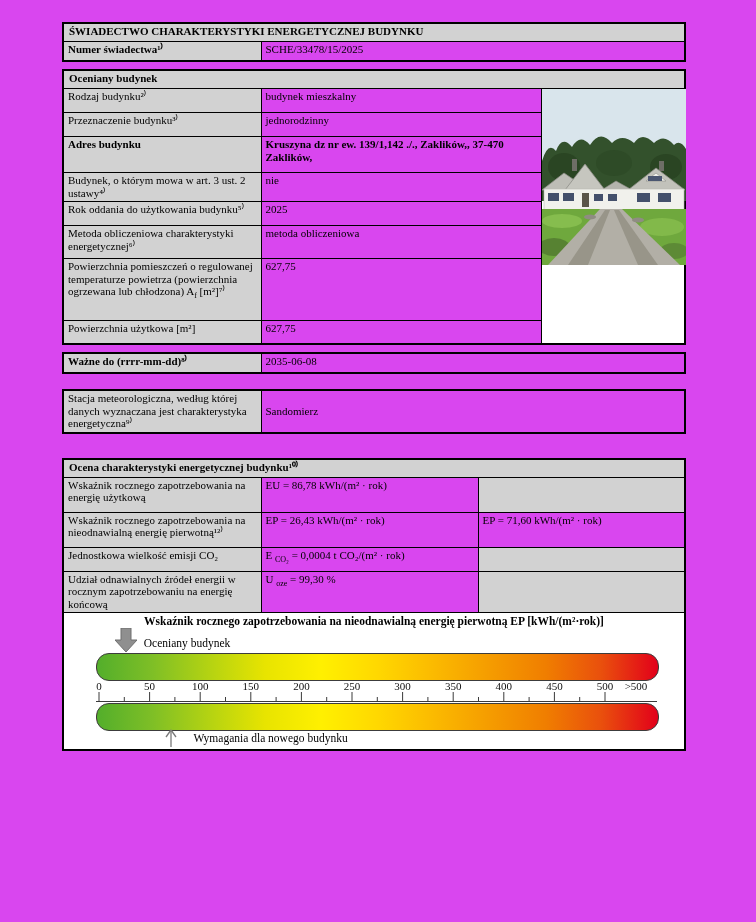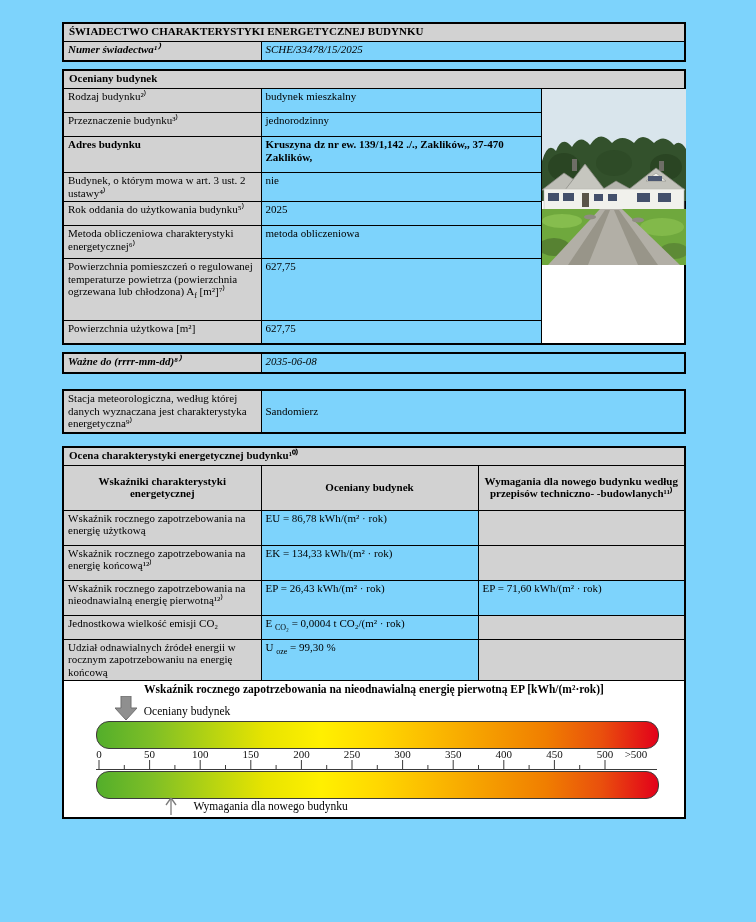--- a/index.html
+++ b/index.html
@@ -1,34 +1,34 @@
 <!DOCTYPE html>
 <html><head>
 <meta charset="utf-8">
 <style>
   html,body{margin:0;padding:0;}
   body{
     width:756px;height:922px;background:#ffffff;
     font-family:"Liberation Serif", serif;color:#000;
   }
-  .page{position:relative;width:756px;height:922px;background:#7dd3fc;overflow:hidden;}
+  .page{position:relative;width:756px;height:922px;background:#d946ef;overflow:hidden;}
   .doc{position:absolute;left:62px;top:22px;width:622px;}
   table{border-collapse:collapse;table-layout:fixed;width:622px;border:2px solid #000;}
   td{border:1px solid #000;padding:1px 4px 2px 4px;font-size:11px;line-height:12.5px;vertical-align:top;word-wrap:break-word;}
   .g{background:#d2d2d2;}
   .b{font-weight:bold;}
   .sec{padding-left:5px;}
   .ctr{text-align:center;vertical-align:middle;}
   .vmid{vertical-align:middle;border-radius:9px;}
   sub{font-size:8px;line-height:0;}
   .mb7{margin-bottom:7px;}
   .mb4{margin-bottom:15px;}
-  .mb12{margin-bottom:12px;}
+  .mb12{margin-bottom:24px;}
   
-  .h14 td{height:14px;} .h15 td{height:15px;font-style:italic;} .h19 td{height:19px;margin-top:32px;}
+  .h14 td{height:14px;} .h15 td{height:15px;} .h19 td{height:19px;margin-top:32px;}
   .h20 td{height:20px;} .h24 td{height:24px;} .h29 td{height:29px;}
   .h31 td{height:31px;} .h32 td{height:32px;font-weight:bold;} .h36 td{height:36px;}
   .h37 td{height:37px;} .h41 td{height:41px;} .h58 td{height:58px;}
   .photo-cell{padding:0;vertical-align:top;background:#fff;}
   .photo-cell svg{display:block;}
   
   .chart-cell{padding:0;height:136px;}
   .chart-box{position:relative;width:100%;height:136px;background:#fff;overflow:hidden;}
   .chart-title{position:absolute;left:0;top:2px;width:100%;text-align:center;font-size:11.5px;font-weight:bold;}
   .bar{position:absolute;left:32px;width:561px;height:26px;border:1px solid #3c3c3c;border-radius:13px;}
@@ -174,33 +174,23 @@
     <table>
       <colgroup>
           <col style="width:198px">
           <col style="width:217px">
           <col style="width:207px">
         </colgroup>
       <tbody>
           <tr class="h14">
         <td class="g b sec" colspan="3">Ocena charakterystyki energetycznej budynku¹⁰⁾</td>
       </tr>
-      <tr class="h41">
-        <td class="g b ctr">Wskaźniki charakterystyki energetycznej</td>
-        <td class="g b ctr">Oceniany budynek</td>
-        <td class="g b ctr">Wymagania dla nowego budynku według przepisów techniczno- -budowlanych¹¹⁾</td>
-      </tr>
       <tr class="h31">
         <td class="g">Wskaźnik rocznego zapotrzebowania na energię użytkową</td>
         <td>EU = 86,78 kWh/(m² · rok)</td>
-        <td class="g"></td>
-      </tr>
-      <tr class="h31">
-        <td class="g">Wskaźnik rocznego zapotrzebowania na energię końcową¹²⁾</td>
-        <td>EK = 134,33 kWh/(m² · rok)</td>
         <td class="g"></td>
       </tr>
       <tr class="h31">
         <td class="g">Wskaźnik rocznego zapotrzebowania na nieodnawialną energię pierwotną¹²⁾</td>
         <td>EP = 26,43 kWh/(m² · rok)</td>
         <td>EP = 71,60 kWh/(m² · rok)</td>
       </tr>
       <tr class="h20">
         <td class="g">Jednostkowa wielkość emisji CO₂</td>
         <td>

